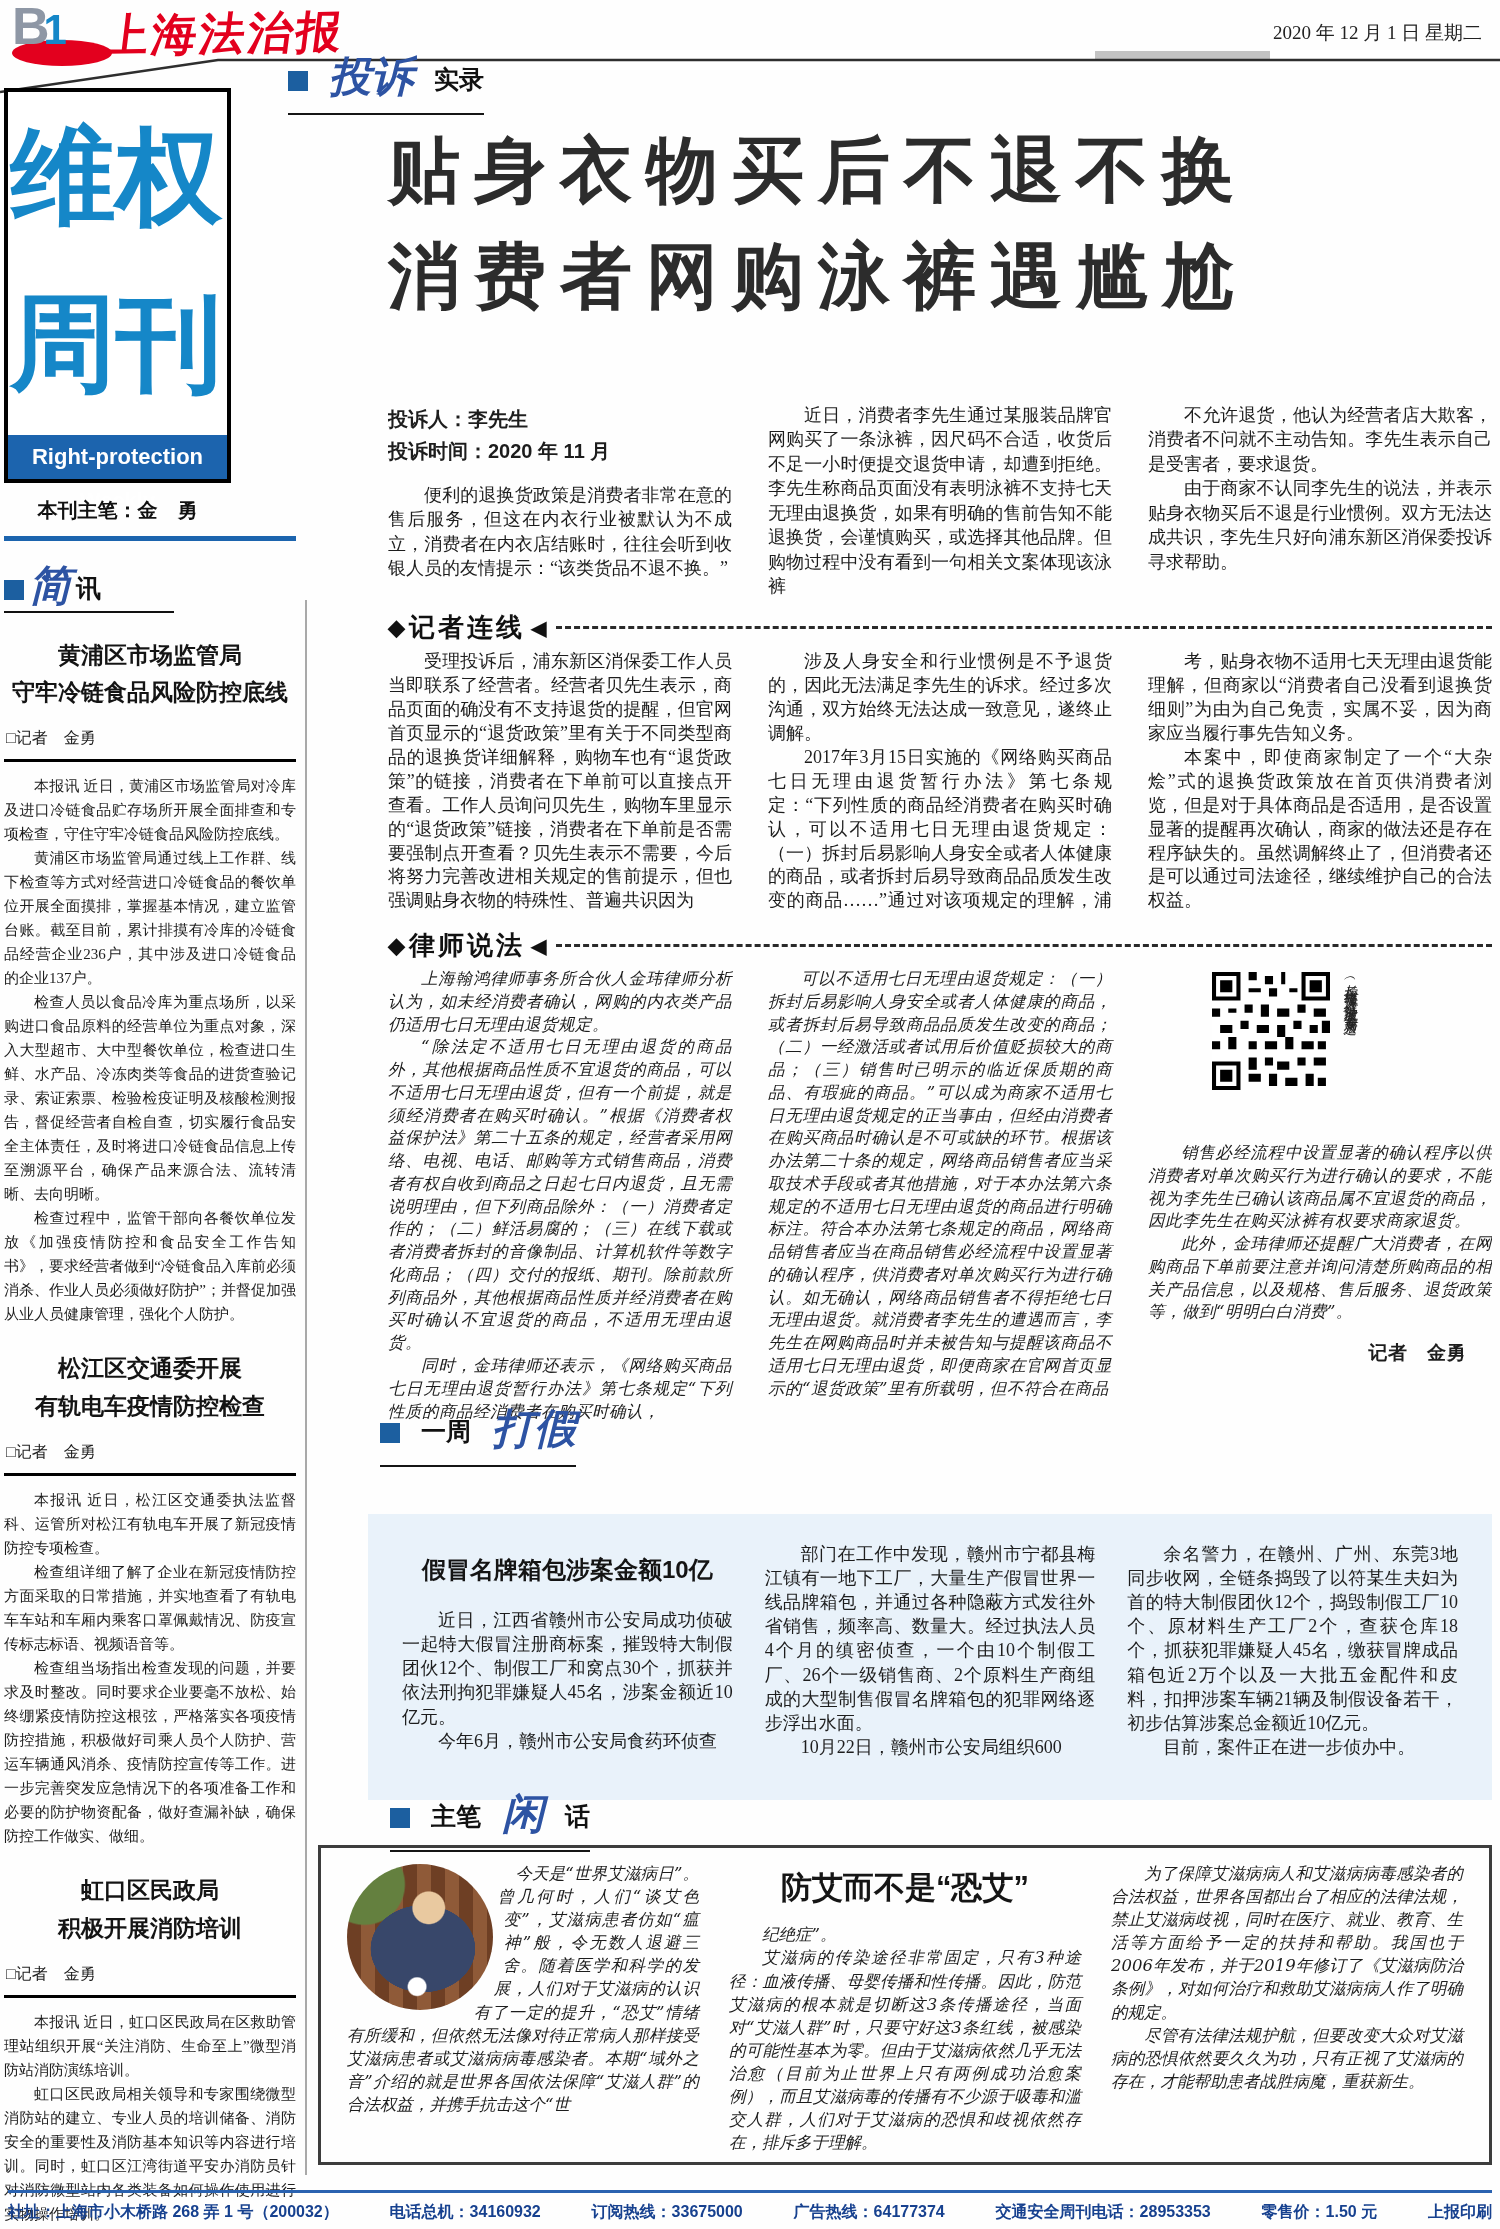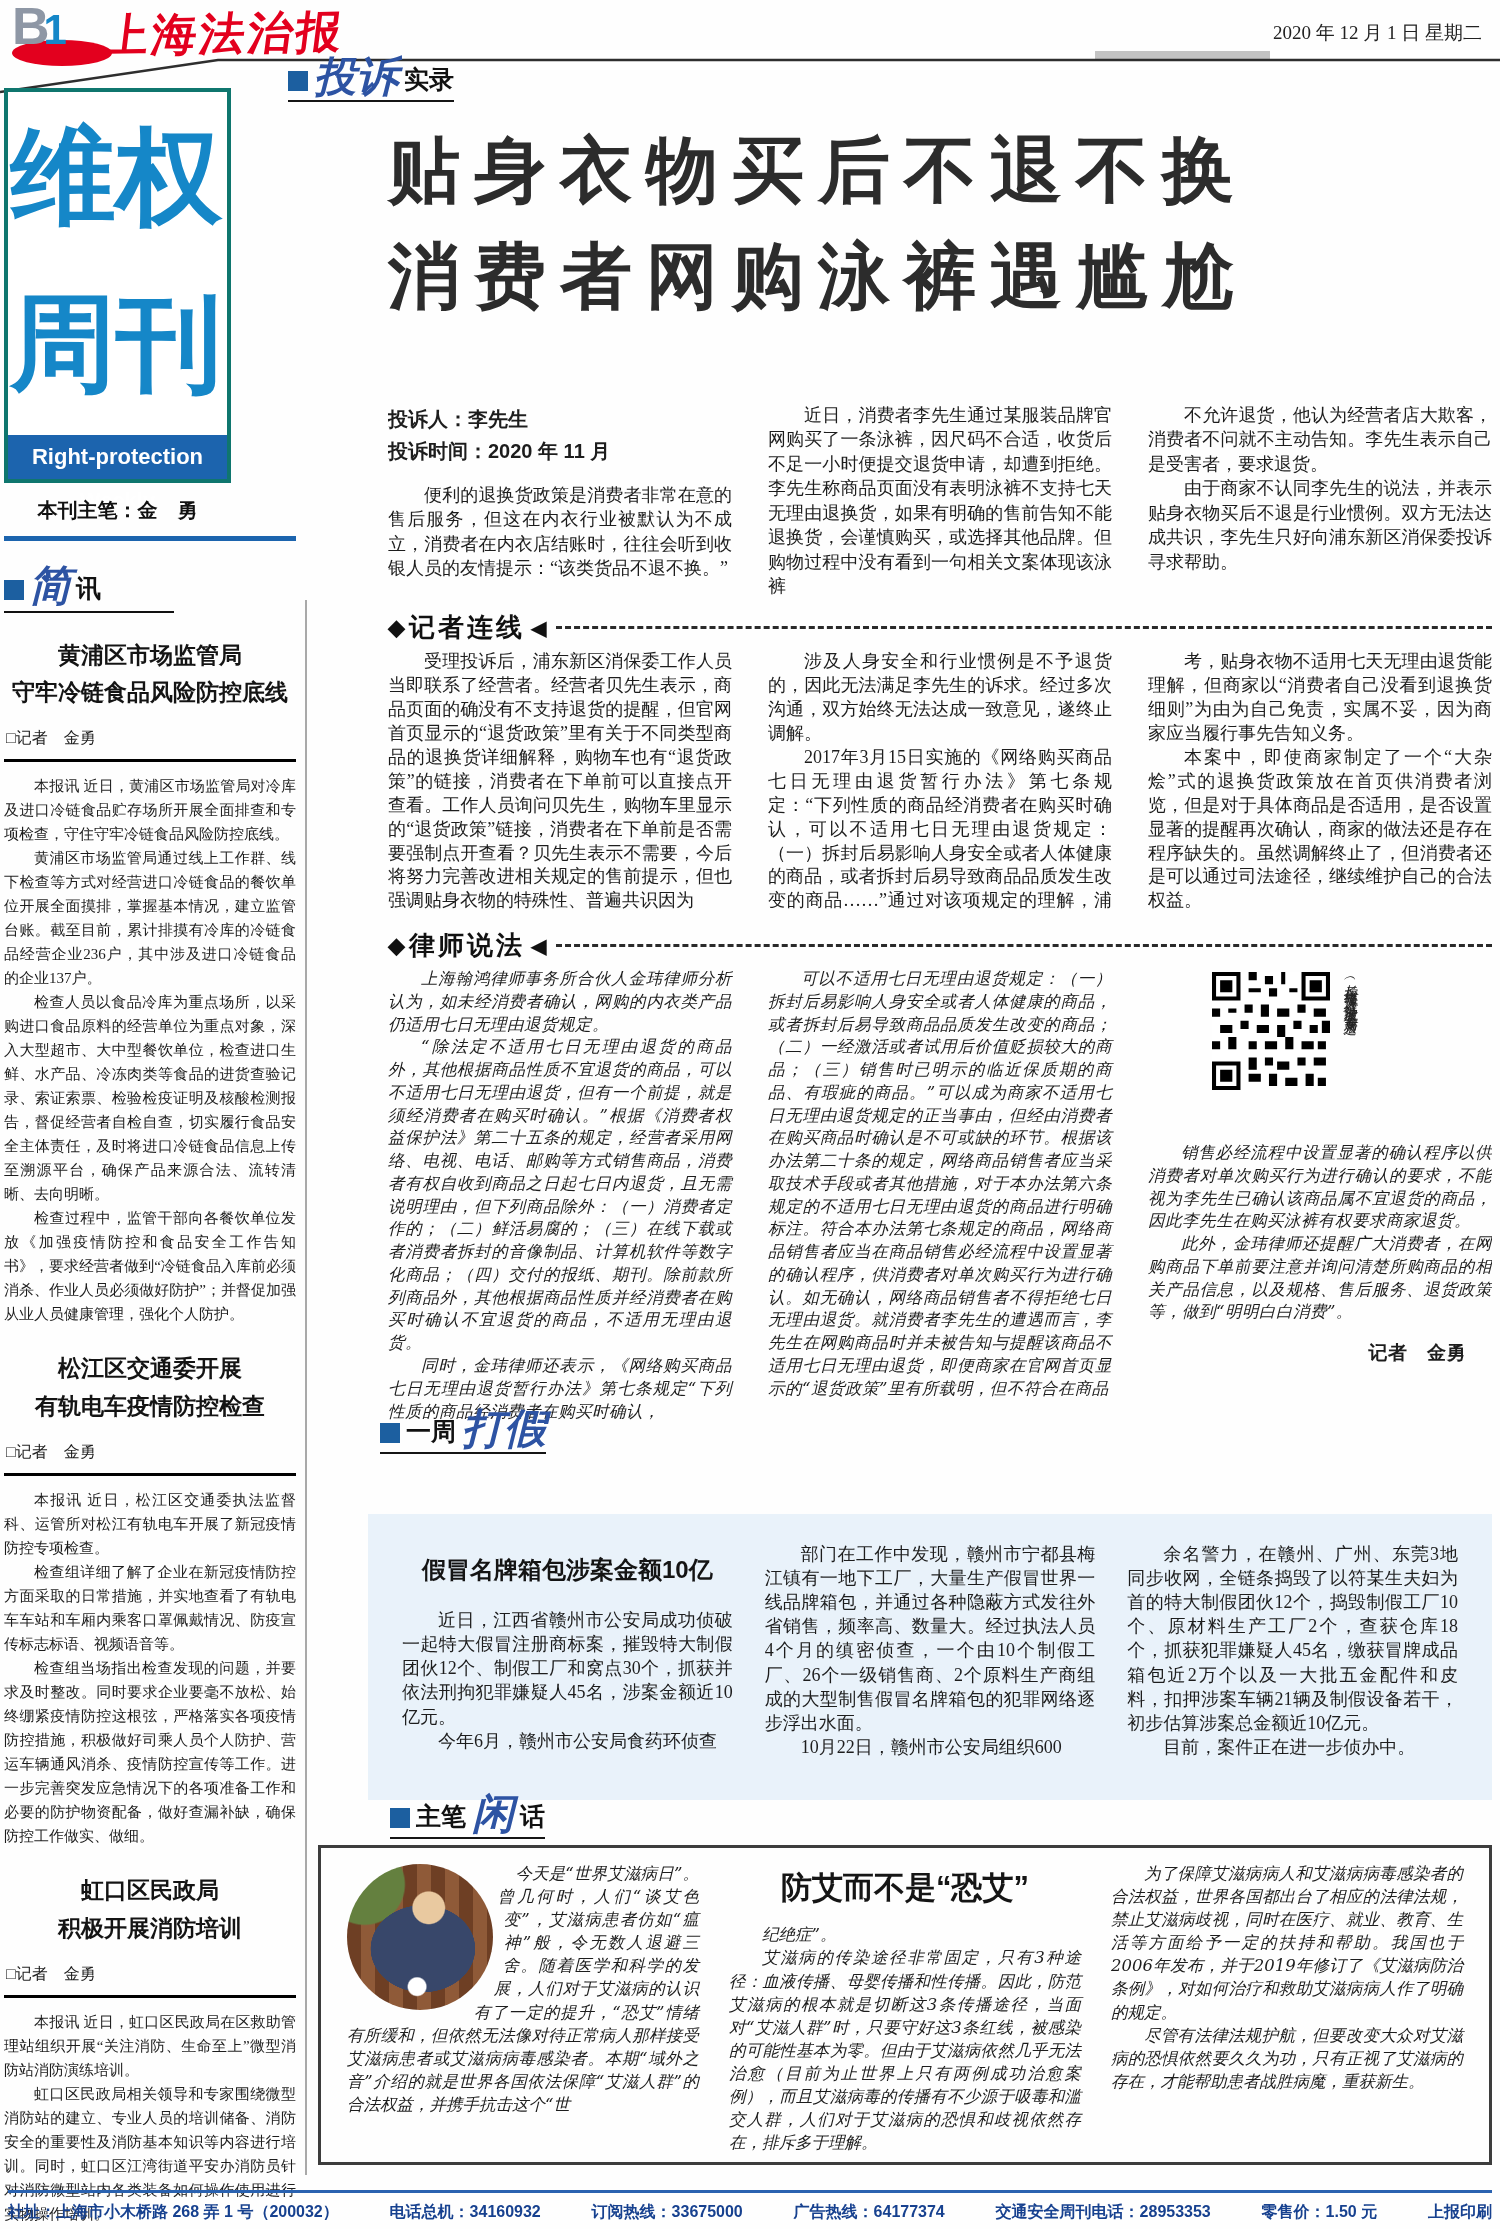--- a/index.html
+++ b/index.html
@@ -17,42 +17,42 @@
             transform:skewX(-8deg) rotate(-1deg);letter-spacing:3px;}
   .hdr-date{position:absolute;right:18px;top:20px;font-size:19px;color:#222;}
   .date-strip{position:absolute;left:1095px;top:51px;width:175px;height:8px;background:#c3c3c3;}
   .hdr-rule{position:absolute;left:0;top:0;}
 
   
   .vline{position:absolute;left:305px;top:600px;width:2px;height:1575px;background:#a9a9a9;}
 
   
   .sidebar{position:absolute;left:4px;top:88px;width:292px;}
-  .brand-box{width:219px;border:4px solid #0f766e;background:#fff;}
+  .brand-box{width:219px;border:4px solid #000000;background:#fff;}
   .brand-row{display:flex;justify-content:space-between;padding:2px 2px 0;
              font-family:"Liberation Sans","DejaVu Sans",sans-serif;font-weight:900;
              font-size:106px;line-height:1.56;color:#1587c8;}
   .brand-en{background:#1c64ae;color:#fff;text-align:center;height:44px;line-height:44px;
             font-family:"Liberation Sans",sans-serif;font-weight:bold;font-size:22px;margin-top:8px;}
   .editor-line{margin-top:14px;width:227px;text-align:center;font-size:20px;font-weight:600;
                font-family:"Liberation Sans",sans-serif;color:#111;}
   .blue-rule{margin-top:12px;width:292px;height:5px;background:#1c64ae;}
   .briefs-h{margin-top:26px;display:flex;align-items:flex-end;gap:5px;width:170px;
             border-bottom:2px solid #111;padding-bottom:6px;}
   .side-art{margin-top:24px;width:292px;}
   .side-title{font-family:"Liberation Sans",sans-serif;font-weight:bold;font-size:23px;
               text-align:center;line-height:1.65;color:#141414;}
   .side-byline{margin-top:10px;padding:6px 2px 10px;font-size:16px;
                font-family:"Liberation Sans",sans-serif;border-bottom:3px solid #000;}
   .side-body{margin-top:12px;font-size:15px;line-height:1.6;}
   .side-body p{margin:0;}
 
   
-  .sec-h{position:absolute;display:flex;align-items:flex-end;gap:6px;border-bottom:2px solid #151515;
-         padding-bottom:4px;}
+  .sec-h{position:absolute;display:flex;align-items:flex-end;gap:21px;border-bottom:2px solid #151515;
+         padding-bottom:17px;}
   .sq{width:20px;height:20px;background:#1c5fa0;margin-bottom:5px;}
   .cal{font-size:42px;line-height:.9;font-weight:bold;font-style:italic;color:#2d53a3;
        font-family:"DejaVu Serif",serif;}
   .blk{font-size:25px;font-weight:bold;font-family:"Liberation Sans",sans-serif;color:#111;}
 
   
   .headline{position:absolute;left:388px;top:118px;width:1105px;
             font-family:"Liberation Sans","DejaVu Sans",sans-serif;font-weight:900;
             font-size:72px;line-height:1.47;letter-spacing:14px;color:#2c2c2c;white-space:nowrap;}
   .row3{position:absolute;display:flex;gap:36px;overflow:hidden;}

